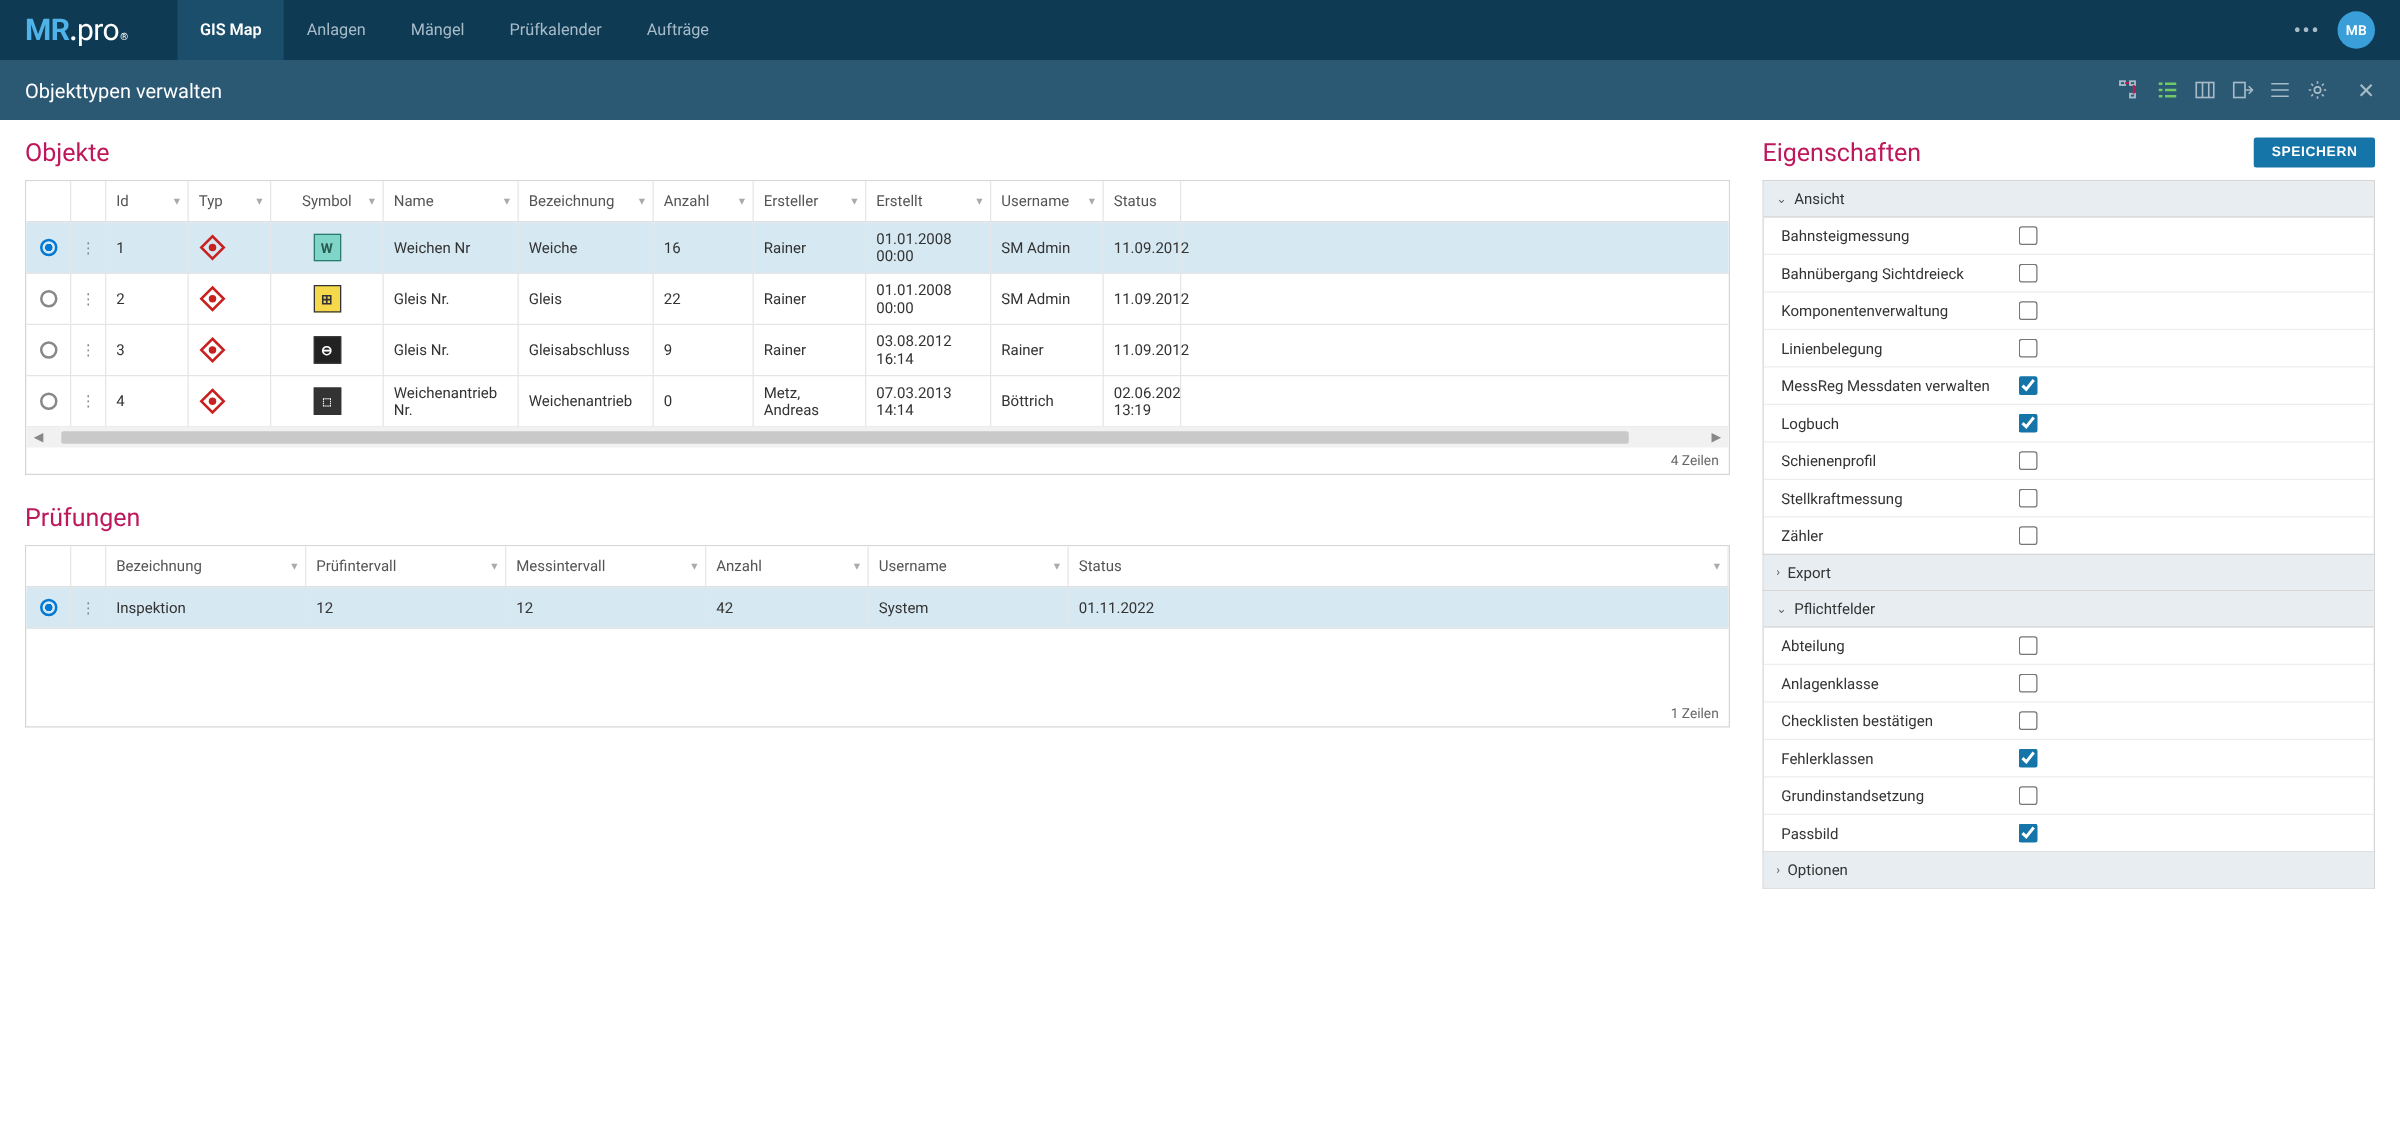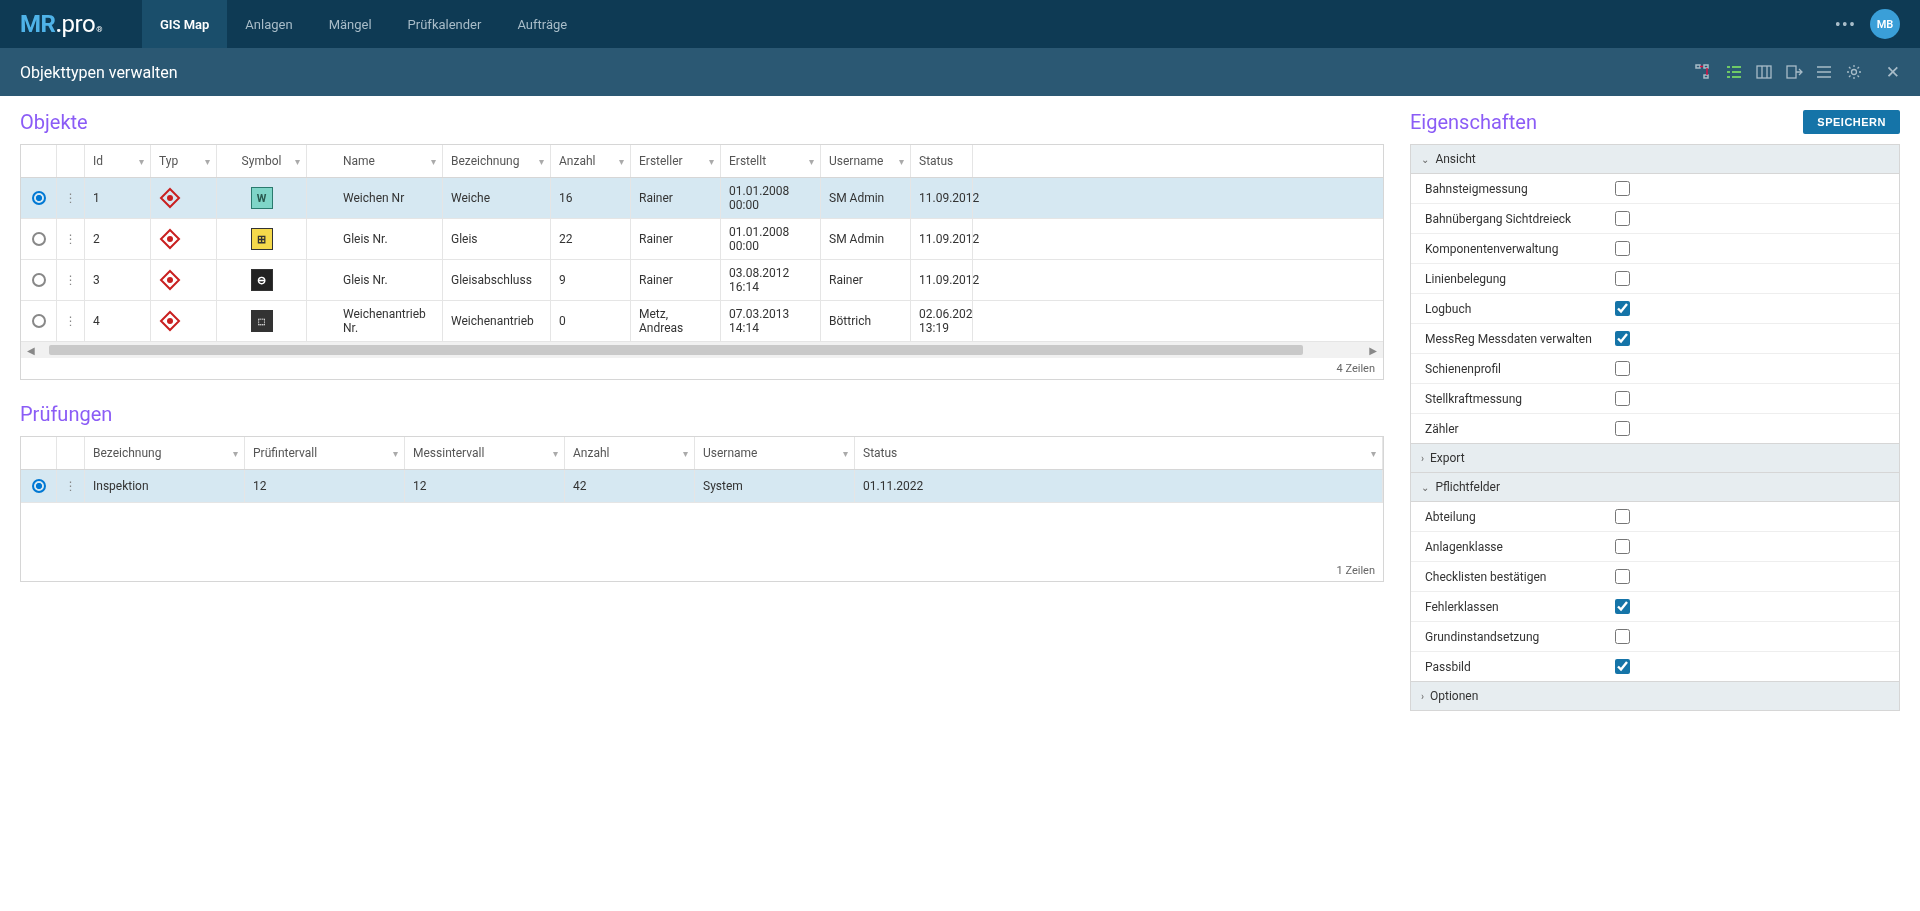--- a/index.html
+++ b/index.html
@@ -76,21 +76,21 @@
 
 .main {
   display: flex;
   padding: 14px 20px;
   gap: 26px;
   align-items: flex-start;
 }
 .left-col { flex: 1; min-width: 0; }
 .right-col { width: 490px; flex-shrink: 0; }
 
-.section-title { font-size: 20px; font-weight: 400; color: #8b5cf6; margin-bottom: 10px; }
+.section-title { font-size: 20px; font-weight: 400; color: #be185d; margin-bottom: 10px; }
 
 .grid {
   border: 1px solid #d6d6d6;
   font-size: 12px;
   overflow: hidden;
 }
 .grid .head-row {
   display: flex;
   background: #fff;
   border-bottom: 1px solid #d6d6d6;
@@ -125,21 +125,21 @@
 .radio-cell input, .radio-cell .radio-dot { accent-color: #0078d4; }
 .radio-dot {
   width: 14px; height: 14px; border-radius: 50%;
   border: 2px solid #888; display: inline-block;
 }
 .radio-dot.checked { border-color: #0078d4; background: radial-gradient(circle, #0078d4 40%, transparent 45%); }
 .menu-cell { width: 28px; justify-content: center; color: #888; }
 .col-id { width: 66px; }
 .col-typ { width: 66px; }
 .col-symbol { width: 90px; justify-content: center; }
-.col-name { width: 108px; margin-left: 28px; }
+.col-name { width: 108px; }
 .col-bez { width: 108px; }
 .col-anzahl { width: 80px; }
 .col-ersteller { width: 90px; }
 .col-erstellt { width: 100px; }
 .col-username { width: 90px; }
 .col-status { width: 62px; }
 .grid-body { min-height: 90px; }
 .grid .scrollbar-area {
   background: #f1f1f1;
   height: 16px;
@@ -539,25 +539,25 @@
           </div>
           <div class="prop-item">
             <span class="label">Komponentenverwaltung</span>
             <input type="checkbox" style="">
           </div>
           <div class="prop-item">
             <span class="label">Linienbelegung</span>
             <input type="checkbox" style="">
           </div>
           <div class="prop-item">
+            <span class="label">MessReg Messdaten verwalten</span>
+            <input type="checkbox" checked="" style="">
+          </div>
+          <div class="prop-item">
             <span class="label">Logbuch</span>
-            <input type="checkbox" checked="" style="">
-          </div>
-          <div class="prop-item">
-            <span class="label">MessReg Messdaten verwalten</span>
             <input type="checkbox" checked="" style="">
           </div>
           <div class="prop-item">
             <span class="label">Schienenprofil</span>
             <input type="checkbox" style="">
           </div>
           <div class="prop-item">
             <span class="label">Stellkraftmessung</span>
             <input type="checkbox" style="">
           </div>

